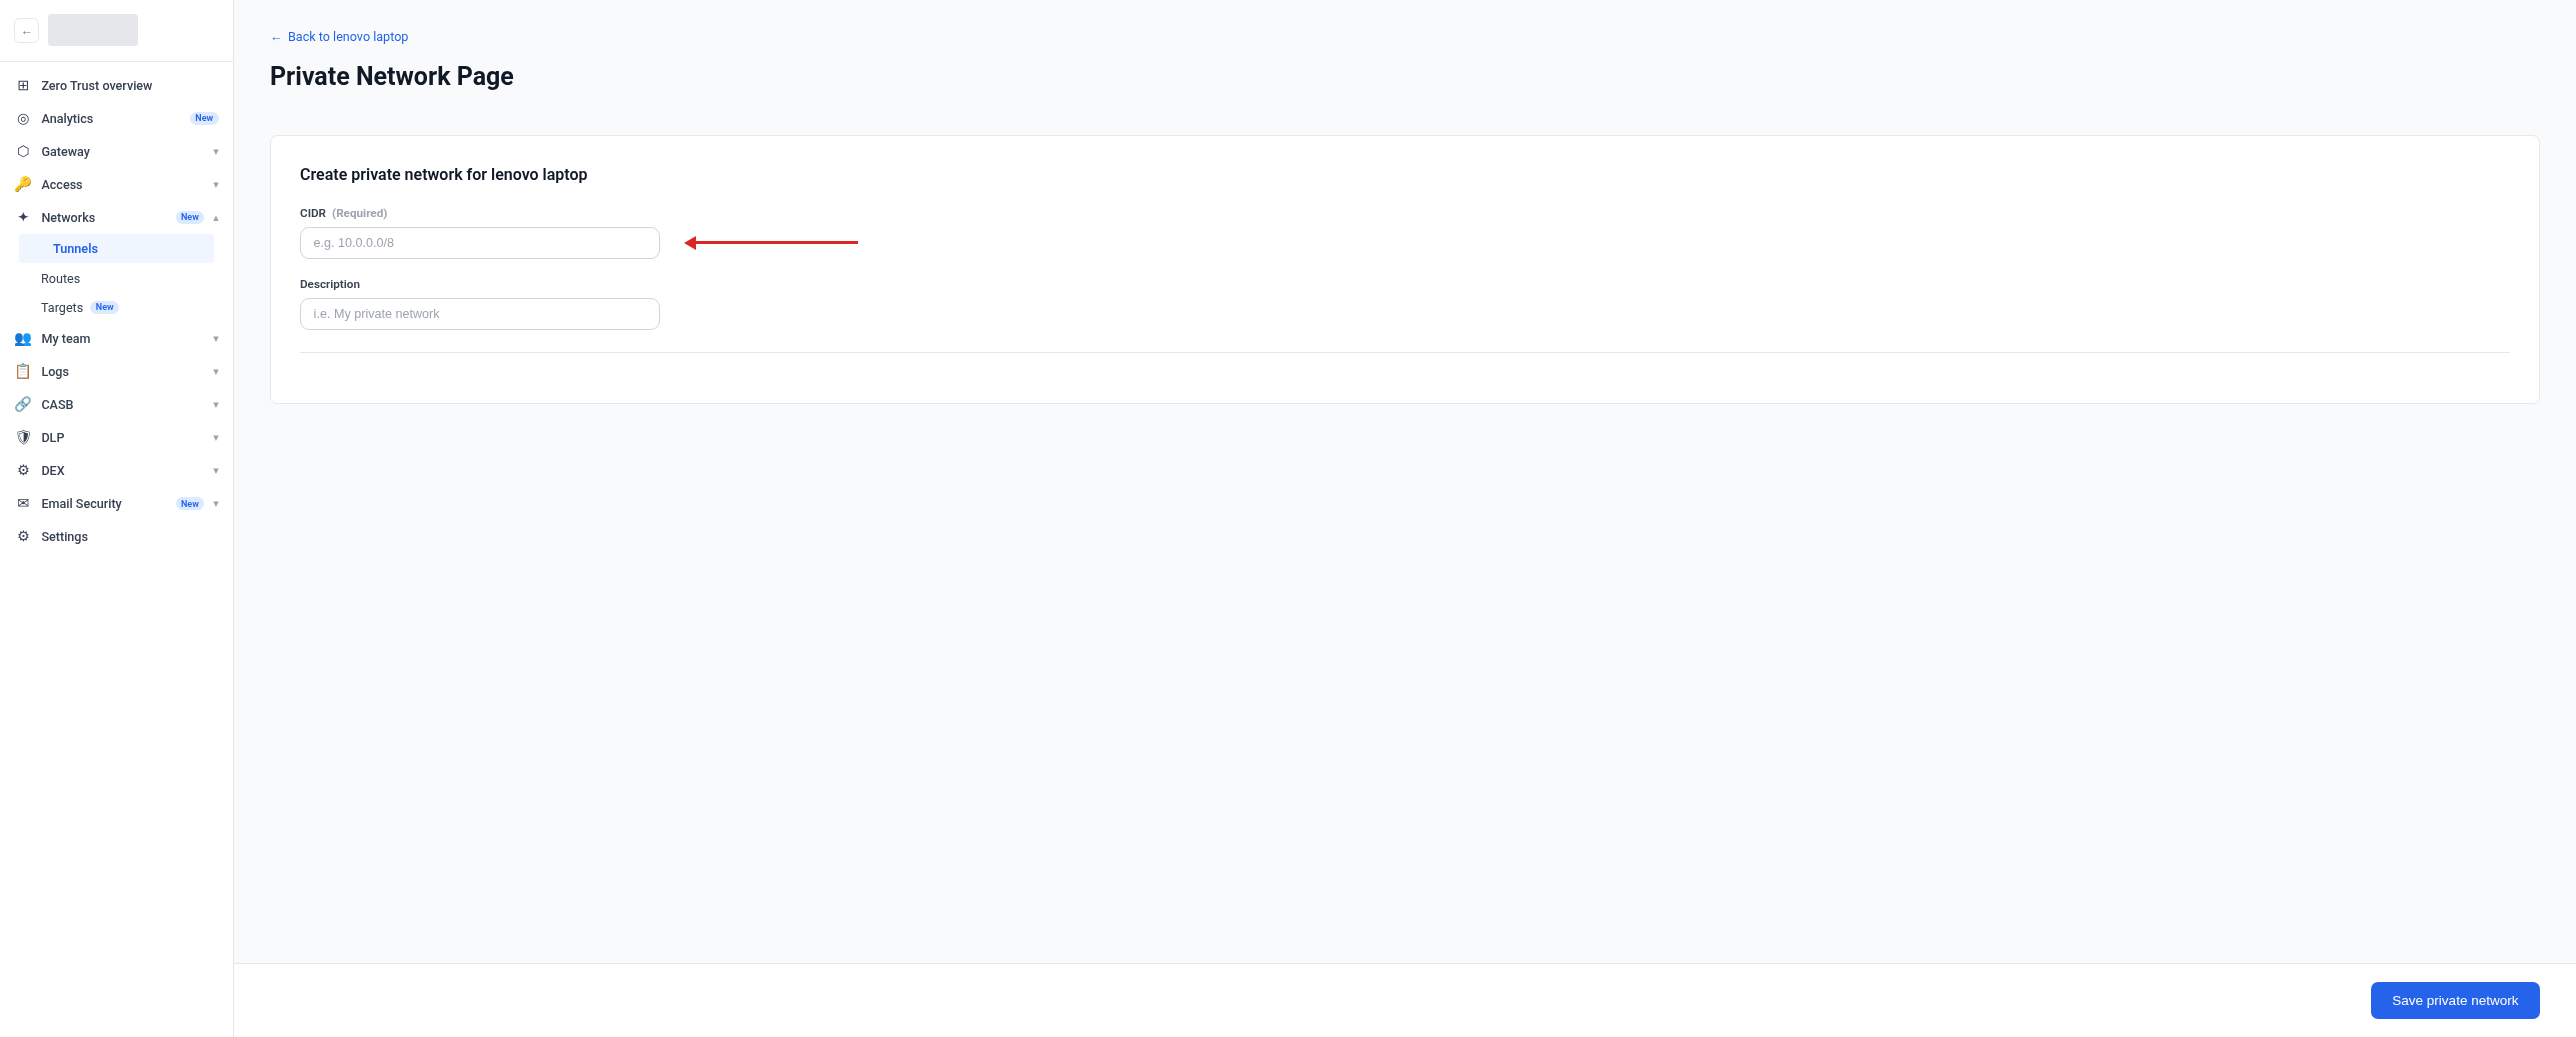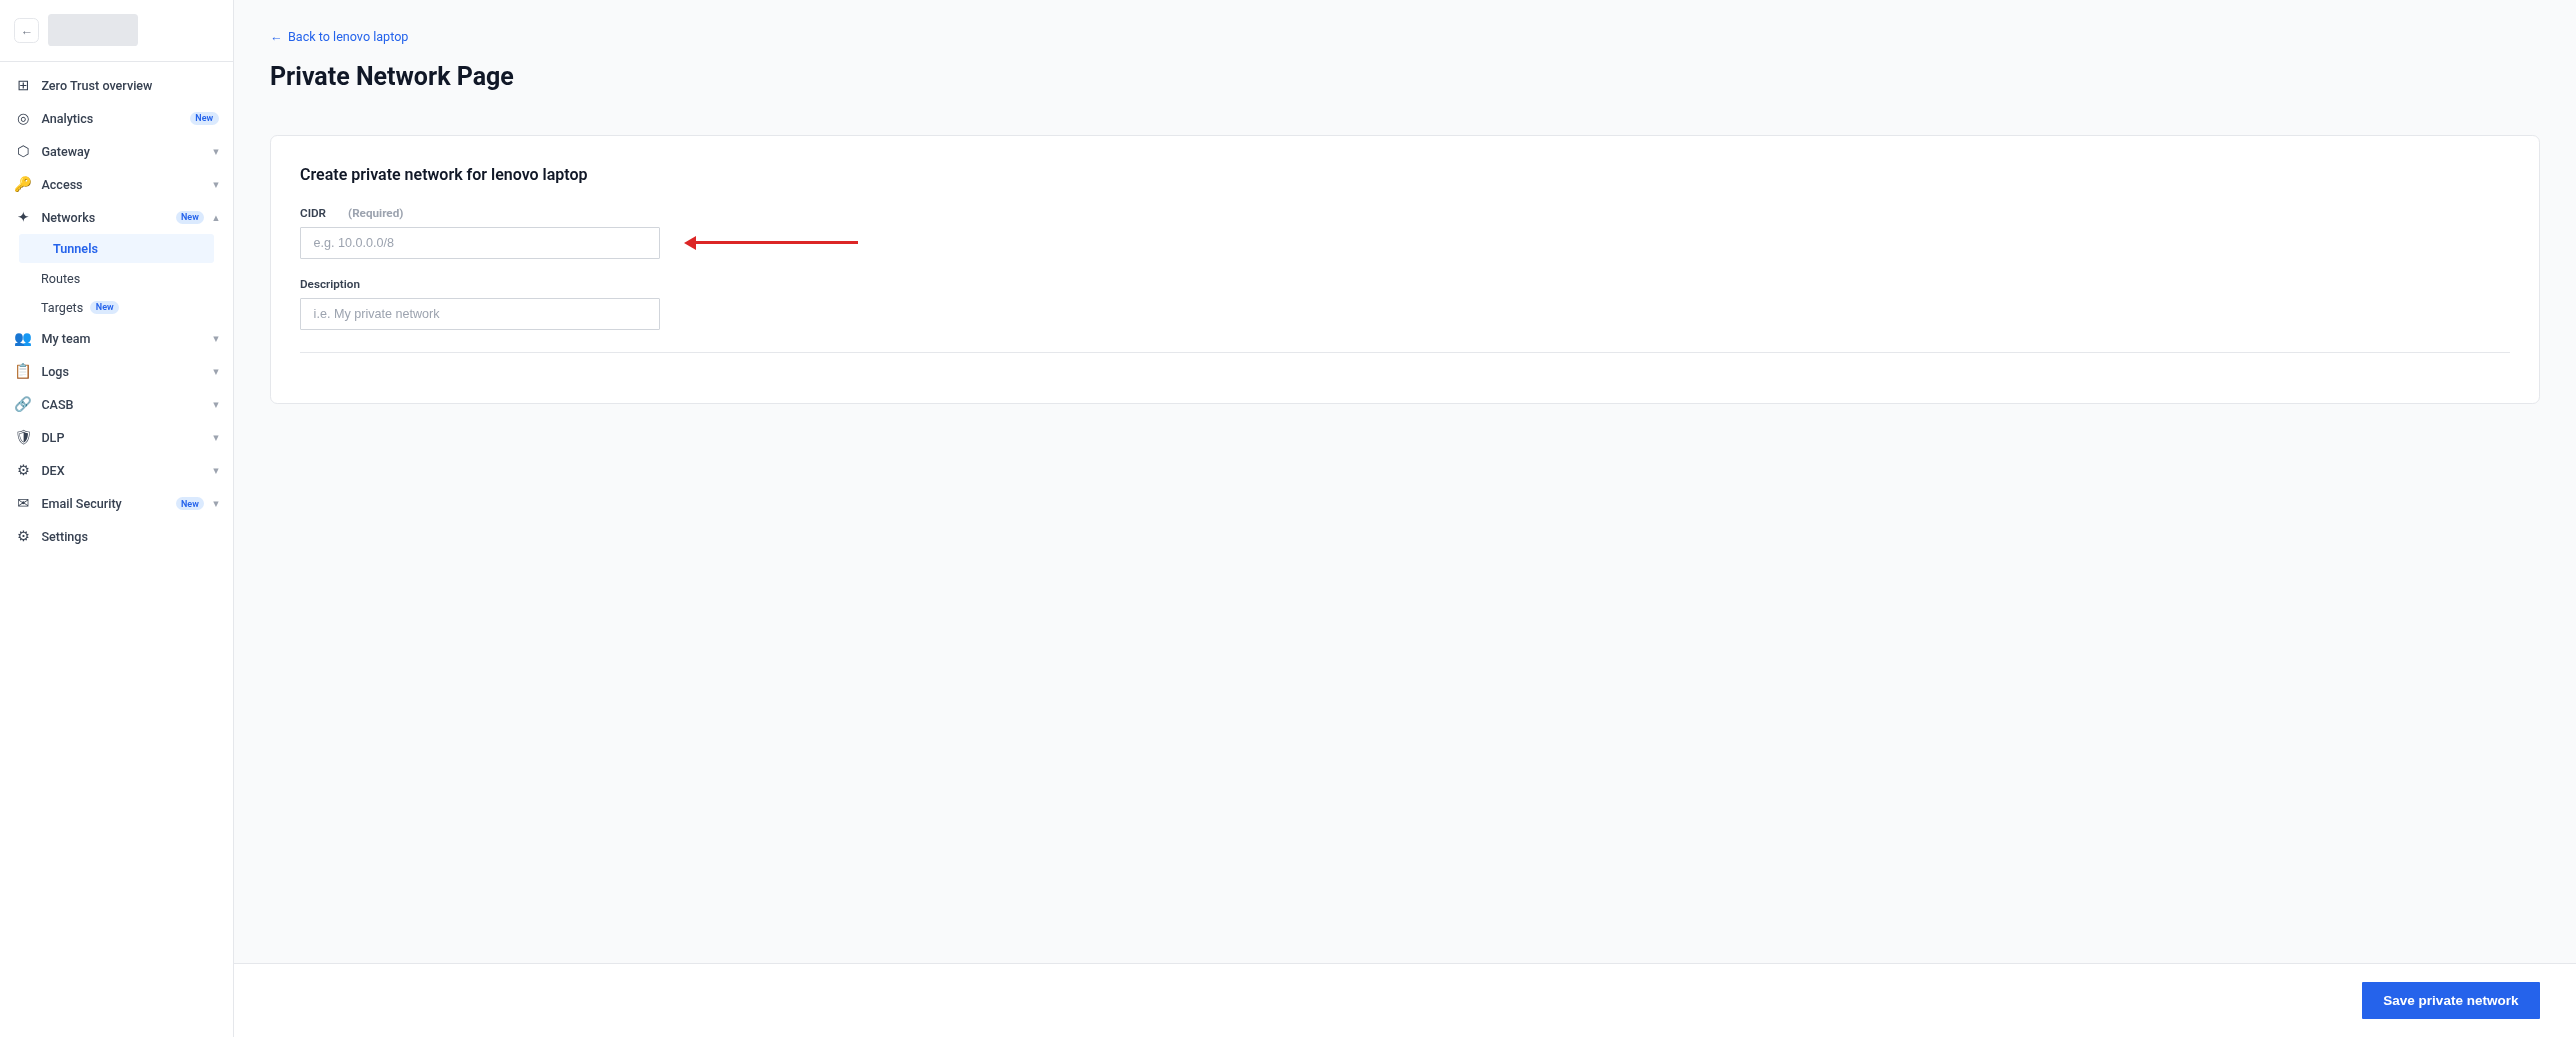--- a/index.html
+++ b/index.html
@@ -127,37 +127,37 @@
       color: #111827;
       margin-bottom: 21.6px;
     }
 
     .form-group {
       margin-bottom: 18px;
     }
     .form-label {
       display: flex;
       align-items: center;
-      gap: 22px;
+      gap: 6px;
       font-size: 11.7px;
       font-weight: 600;
       color: #374151;
       margin-bottom: 7.2px;
     }
     .form-label .required-text {
       font-weight: 700;
       color: #9ca3af;
       font-size: 11.7px;
     }
     .form-input {
       width: 360px;
       max-width: 100%;
       padding: 8px 12.6px;
       border: 0.9px solid #d1d5db;
-      border-radius: 1px;
+      border-radius: 9px;
       font-size: 12.6px;
       color: #374151;
       background: #fff;
       outline: none;
     }
     .form-input::placeholder { color: #9ca3af; }
 
     .divider {
       border: none;
       border-top: 0.9px solid #e5e7eb;
@@ -207,23 +207,23 @@
       justify-content: flex-end;
       padding: 18px 36px;
       border-top: 0.9px solid #e5e7eb;
       background: #fff;
     }
     .btn-primary {
       background: #2563eb;
       color: #fff;
       border: none;
       padding: 10.8px 21.6px;
-      border-radius: 1px;
+      border-radius: 7px;
       font-size: 13.5px;
-      font-weight: 700;
+      font-weight: 400;
       cursor: pointer;
     }
   </style>
 </head>
 <body>
 
 <aside class="sidebar">
   <div class="sidebar-header">
     <div class="back-btn">←</div>
     <div class="account-logo"></div>

